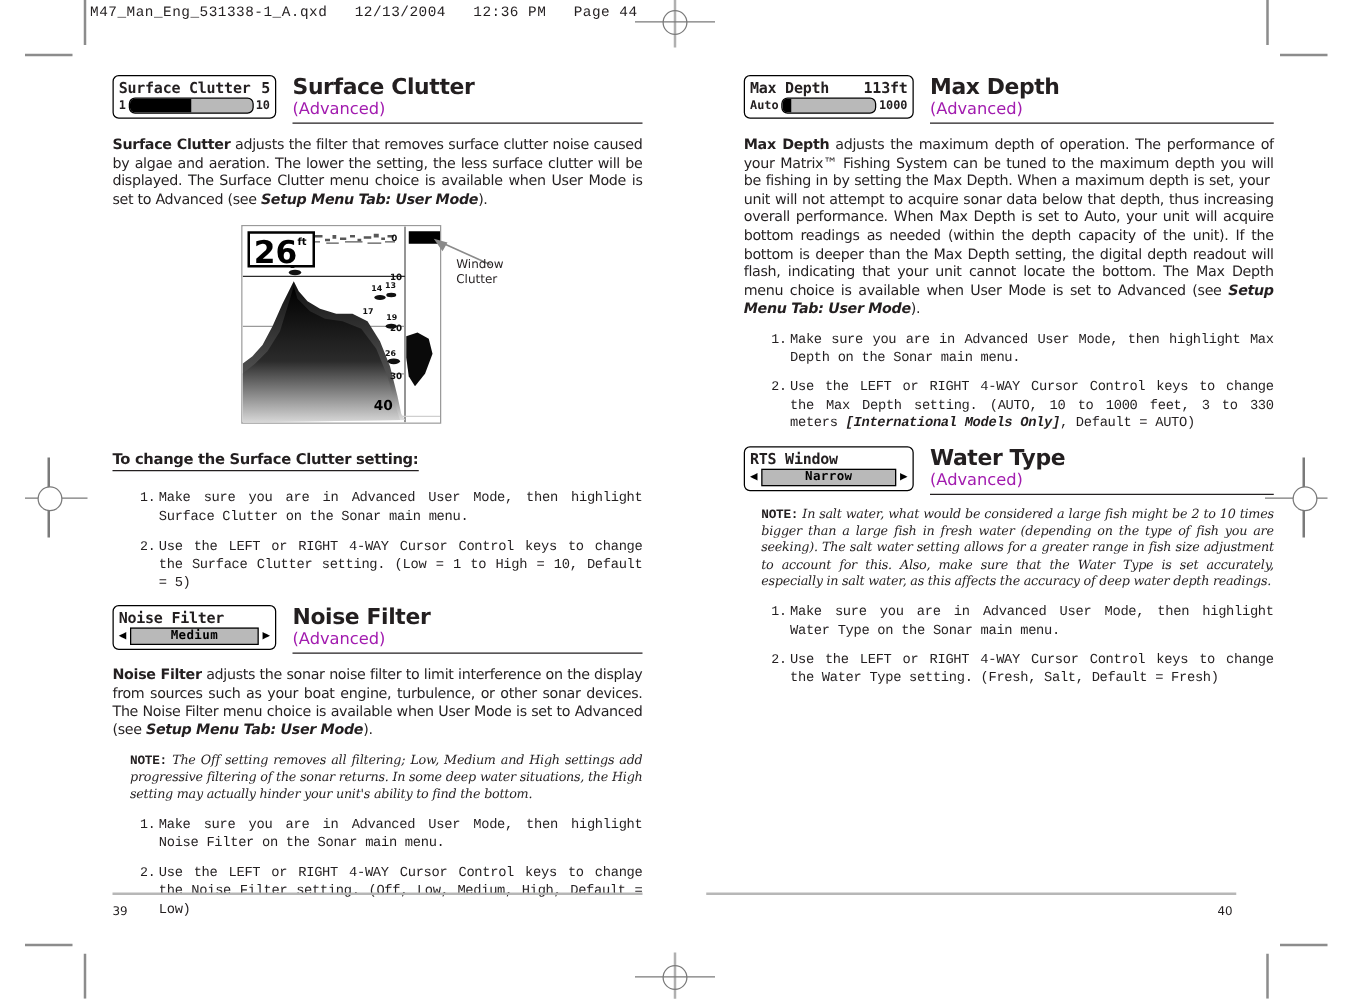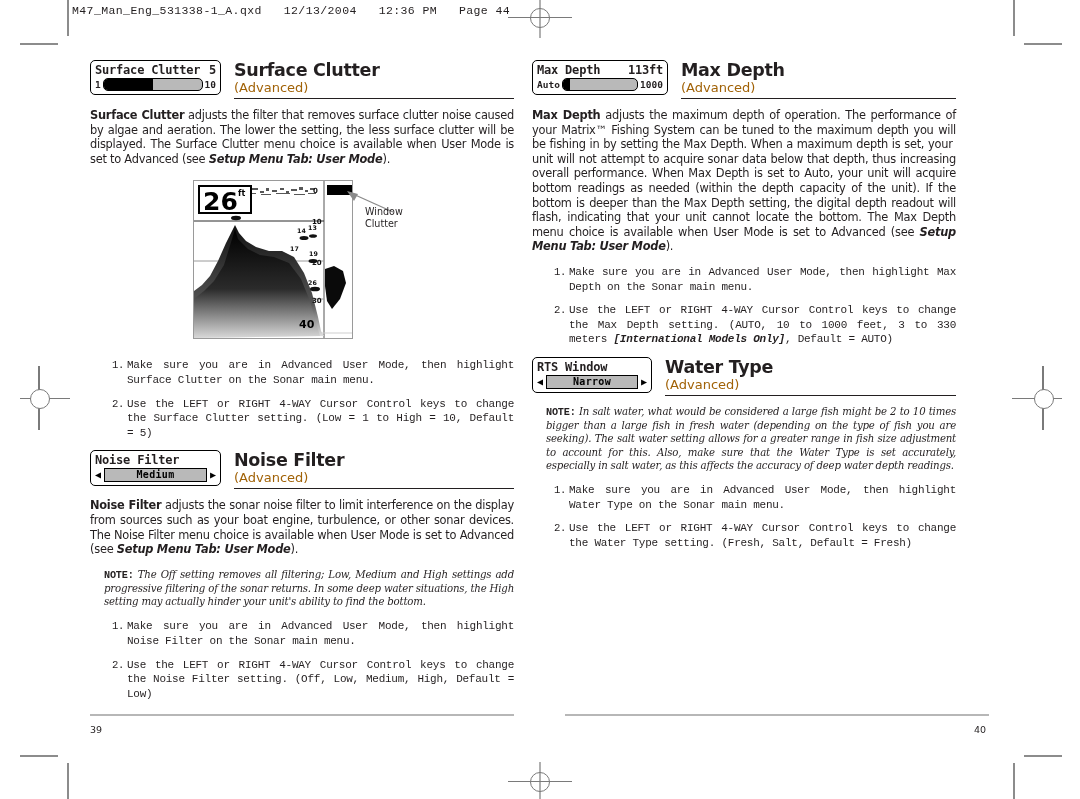--- a/index.html
+++ b/index.html
@@ -37,21 +37,21 @@
     white-space: pre;
   }
 
   
   .col {
     position: absolute;
     top: 60px;
     width: 424px;
   }
   .col-left  { left: 90px; }
-  .col-right { left: 532px; }
+  .col-right { left: 595px; }
 
   
   .section-head {
     display: flex;
     align-items: flex-start;
     gap: 13px;
     margin-bottom: 9px;
   }
   .head-text { flex: 1; padding-top: 0px; }
   .head-title {
@@ -59,21 +59,21 @@
     font-weight: bold;
     font-size: 17.5px;
     line-height: 20px;
     letter-spacing: -0.3px;
     color: #231f20;
   }
   .head-sub {
     font-family: "DejaVu Sans", sans-serif;
     font-size: 13px;
     line-height: 16px;
-    color: #a16207;
+    color: #a21caf;
     padding-bottom: 2px;
     border-bottom: 1.4px solid #231f20;
   }
 
   
   .lcd {
     box-sizing: border-box;
     border: 1.6px solid #000;
     border-radius: 5px;
     background: #fff;
@@ -127,21 +127,21 @@
     font-size: 10px;
     font-weight: bold;
     color: #000;
     letter-spacing: 0.3px;
   }
   .arrow { font-size: 10px; line-height: 10px; color: #000; }
 
   .w-surface { width: 131px; }
   .w-noise   { width: 131px; }
   .w-depth   { width: 136px; }
-  .w-rts     { width: 120px; }
+  .w-rts     { width: 136px; }
 
   
   p.body {
     margin: 0 0 11px 0;
     font-family: "DejaVu Sans", sans-serif;
     font-size: 11.4px;
     line-height: 14.6px;
     text-align: justify;
     letter-spacing: -0.25px;
     color: #231f20;
@@ -388,20 +388,23 @@
       <svg class="callout-arrow" width="50" height="26" viewBox="0 0 50 26" xmlns="http://www.w3.org/2000/svg">
         <line x1="48" y1="22" x2="8" y2="4" stroke="#8a8a8a" stroke-width="1.3"></line>
         <polygon points="2,1 13,4 9,11" fill="#8a8a8a"></polygon>
       </svg>
       <div class="callout">
         <div>Window</div>
         <div>Clutter</div>
       </div>
     </div>
 
+    <div class="howto-wrap">
+      <h4 class="howto">To change the Surface Clutter setting:</h4>
+    </div>
     <ol class="steps">
       <li>Make sure you are in Advanced User Mode, then highlight Surface Clutter on the Sonar main menu.</li>
       <li>Use the LEFT or RIGHT 4-WAY Cursor Control keys to change the Surface Clutter setting. (Low = 1 to High = 10, Default = 5)</li>
     </ol>
   </div>
 
   <div style="margin-top:6px;">
     <div class="section-head">
       <div class="lcd w-noise">
         <div class="lcd-row1">

